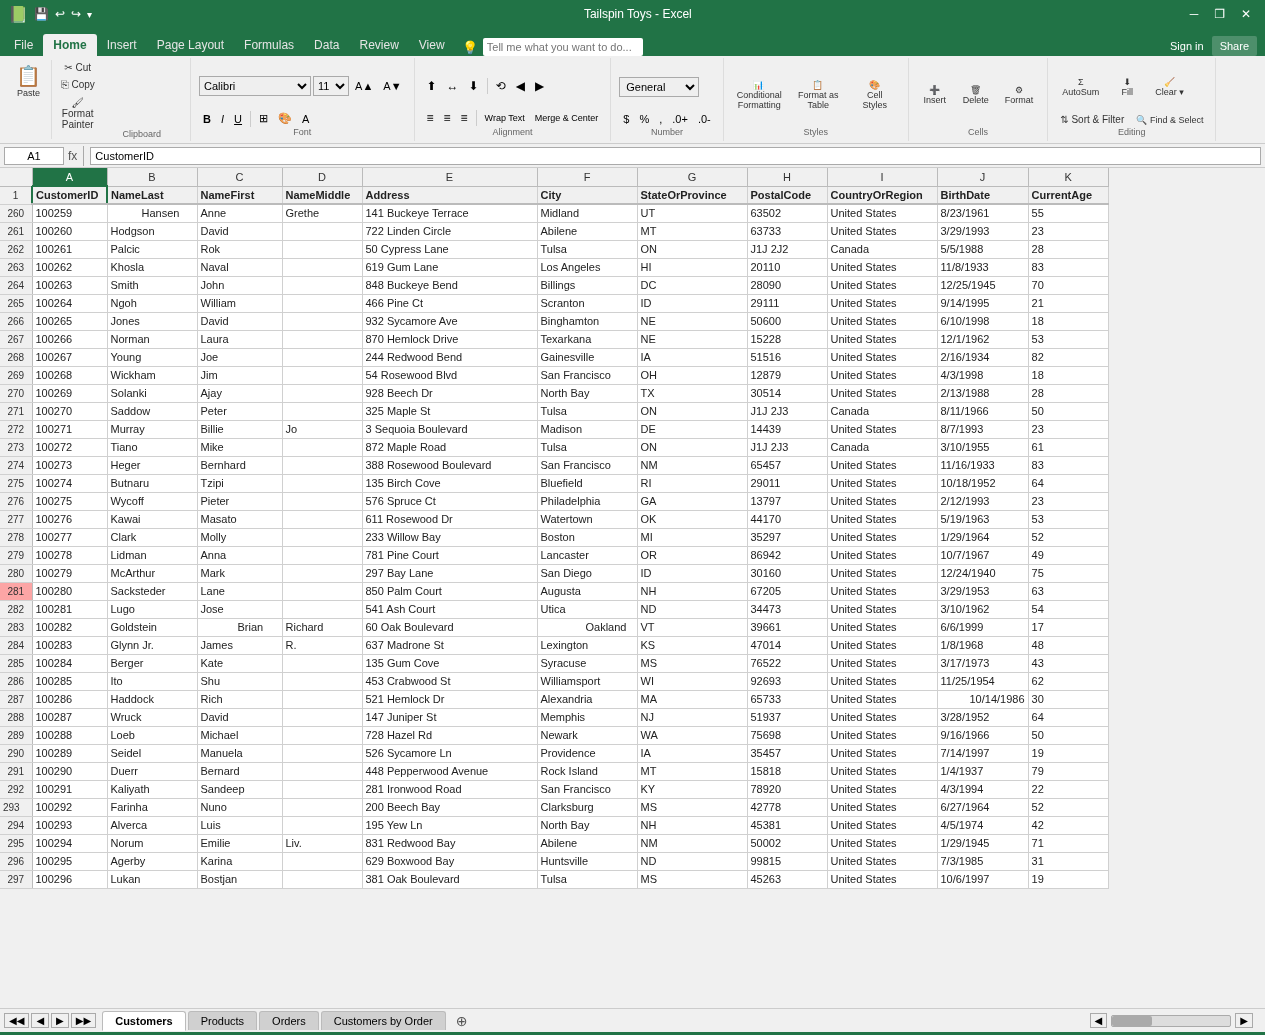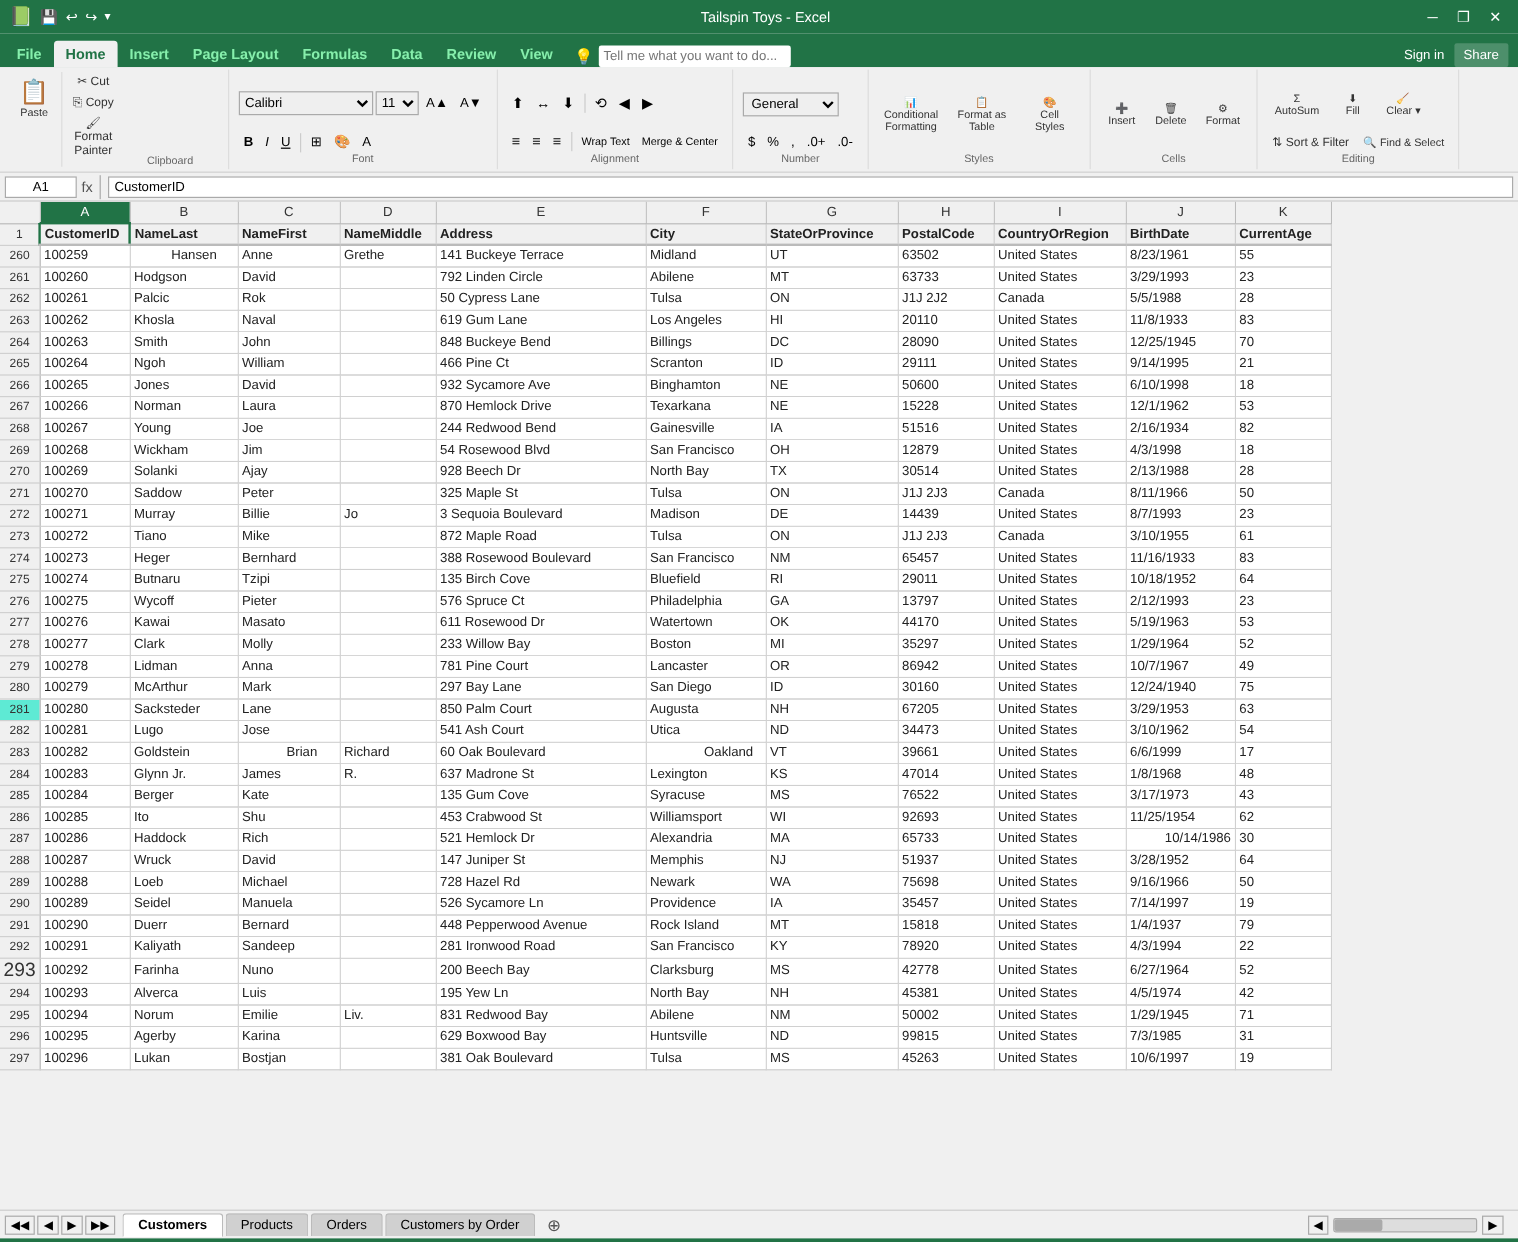--- a/index.html
+++ b/index.html
@@ -7,21 +7,21 @@
 
     
     #title-bar { background: #217346; color: white; height: 28px; display: flex; align-items: center; justify-content: space-between; padding: 0 8px; }
     #title-bar-left { display: flex; align-items: center; gap: 6px; }
     #title-bar-center { flex: 1; text-align: center; font-size: 12px; }
     #title-bar-right { display: flex; gap: 4px; }
     .title-btn { color: white; background: none; border: none; cursor: pointer; padding: 2px 6px; font-size: 12px; }
 
     
     #ribbon-tabs { background: #217346; display: flex; align-items: flex-end; padding: 0 4px; height: 28px; }
-    .ribbon-tab { color: #86efac; padding: 4px 10px; font-size: 12px; cursor: pointer; border-radius: 3px 3px 0 0; font-weight: bold; }
+    .ribbon-tab { color: #e5e5e5; padding: 4px 10px; font-size: 12px; cursor: pointer; border-radius: 3px 3px 0 0; }
     .ribbon-tab.active { background: #f0f0f0; color: #217346; font-weight: bold; }
 
     
     #ribbon { background: #f0f0f0; border-bottom: 1px solid #ccc; height: 88px; display: flex; align-items: stretch; padding: 2px 4px; }
     .ribbon-btn { background: none; border: none; cursor: pointer; padding: 2px 4px; border-radius: 2px; font-size: 10px; text-align: center; color: #333; }
     .ribbon-btn-large { display: flex; flex-direction: column; align-items: center; padding: 4px 6px; min-width: 36px; }
     .ribbon-icon-large { font-size: 20px; display: block; }
     .font-selector { width: 112px; height: 20px; font-size: 11px; border: 1px solid #aaa; }
     .font-size-selector { width: 36px; height: 20px; font-size: 11px; border: 1px solid #aaa; }
 
@@ -312,21 +312,21 @@
             <td style="position: relative;">United States</td>
             <td style="position: relative;">8/23/1961</td>
             <td style="position: relative;">55</td>
           </tr>
           <tr>
             <td style="background: rgb(240, 240, 240); text-align: center; border-right: 1px solid rgb(187, 187, 187); cursor: pointer; font-size: 10px; color: rgb(51, 51, 51);">261</td>
             <td style="position: relative;">100260</td>
             <td style="position: relative;">Hodgson</td>
             <td style="position: relative;">David</td>
             <td style="position: relative;"></td>
-            <td style="position: relative;">792 Linden Circle</td>
+            <td style="position: relative;">722 Linden Circle</td>
             <td style="position: relative;">Abilene</td>
             <td style="position: relative;">MT</td>
             <td style="position: relative;">63733</td>
             <td style="position: relative;">United States</td>
             <td style="position: relative;">3/29/1993</td>
             <td style="position: relative;">23</td>
           </tr>
           <tr>
             <td style="background: rgb(240, 240, 240); text-align: center; border-right: 1px solid rgb(187, 187, 187); cursor: pointer; font-size: 10px; color: rgb(51, 51, 51);">262</td>
             <td style="position: relative;">100261</td>
@@ -587,21 +587,21 @@
             <td style="position: relative;"></td>
             <td style="position: relative;">297 Bay Lane</td>
             <td style="position: relative;">San Diego</td>
             <td style="position: relative;">ID</td>
             <td style="position: relative;">30160</td>
             <td style="position: relative;">United States</td>
             <td style="position: relative;">12/24/1940</td>
             <td style="position: relative;">75</td>
           </tr>
           <tr>
-            <td style="background: #5eead4; text-align: center; border-right: 1px solid rgb(187, 187, 187); cursor: pointer; font-size: 10px; color: rgb(51, 51, 51);">281</td>
+            <td style="background: #fca5a5; text-align: center; border-right: 1px solid rgb(187, 187, 187); cursor: pointer; font-size: 10px; color: rgb(51, 51, 51);">281</td>
             <td style="position: relative;">100280</td>
             <td style="position: relative;">Sacksteder</td>
             <td style="position: relative;">Lane</td>
             <td style="position: relative;"></td>
             <td style="position: relative;">850 Palm Court</td>
             <td style="position: relative;">Augusta</td>
             <td style="position: relative;">NH</td>
             <td style="position: relative;">67205</td>
             <td style="position: relative;">United States</td>
             <td style="position: relative;">3/29/1953</td>
@@ -755,21 +755,21 @@
             <td style="position: relative;"></td>
             <td style="position: relative;">281 Ironwood Road</td>
             <td style="position: relative;">San Francisco</td>
             <td style="position: relative;">KY</td>
             <td style="position: relative;">78920</td>
             <td style="position: relative;">United States</td>
             <td style="position: relative;">4/3/1994</td>
             <td style="position: relative;">22</td>
           </tr>
           <tr>
-            <td style="background: rgb(240, 240, 240); text-align: center; border-right: 1px solid rgb(187, 187, 187); cursor: pointer; font-size: 16px; color: rgb(51, 51, 51);">293</td>
+            <td style="background: rgb(240, 240, 240); text-align: left; border-right: 1px solid rgb(187, 187, 187); cursor: pointer; font-size: 10px; color: rgb(51, 51, 51);">293</td>
             <td style="position: relative;">100292</td>
             <td style="position: relative;">Farinha</td>
             <td style="position: relative;">Nuno</td>
             <td style="position: relative;"></td>
             <td style="position: relative;">200 Beech Bay</td>
             <td style="position: relative;">Clarksburg</td>
             <td style="position: relative;">MS</td>
             <td style="position: relative;">42778</td>
             <td style="position: relative;">United States</td>
             <td style="position: relative;">6/27/1964</td>

